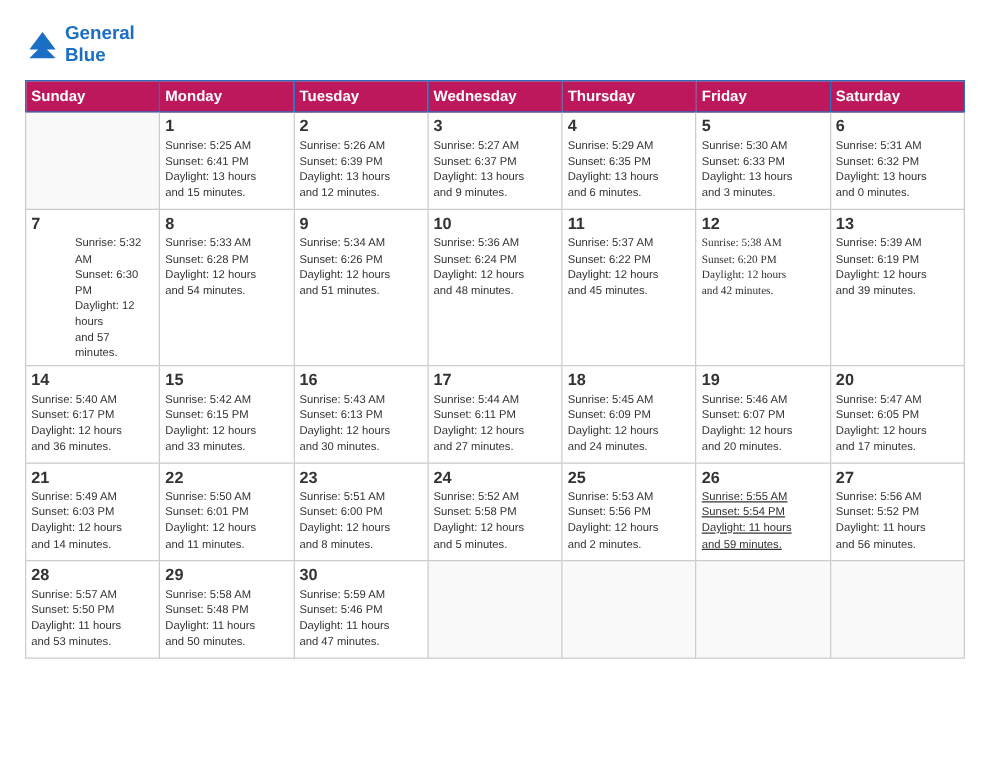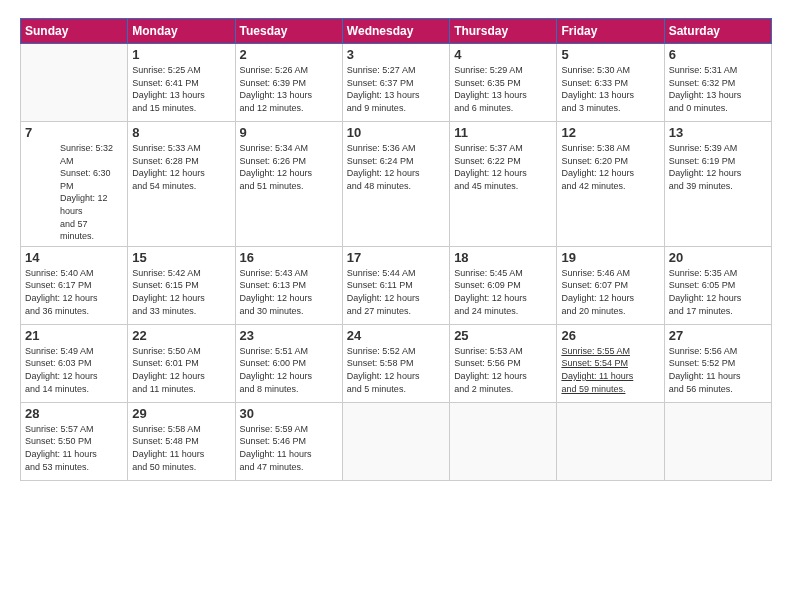--- a/index.html
+++ b/index.html
@@ -88,20 +88,35 @@
       color: #333;
     }
     .empty-cell {
       background: #f9f9f9;
     }
   </style>
 </head>
 <body>
 
 <div class="page">
+  <div class="header">
+    <div class="logo">
+      <svg class="logo-icon" viewBox="0 0 32 32">
+        <polygon points="16,4 28,20 20,20 28,28 4,28 12,20 4,20" fill="#1a6fc4"></polygon>
+      </svg>
+      <div class="logo-text">
+        <div><span class="logo-blue">General</span></div>
+        <div><span class="logo-blue">Blue</span></div>
+      </div>
+    </div>
+    <div class="title-block">
+      <div class="month-title"></div>
+      <div class="location"></div>
+    </div>
+  </div>
 
   <table class="calendar">
     <thead>
       <tr>
       <th>Sunday</th>
           <th>Monday</th>
           <th>Tuesday</th>
           <th>Wednesday</th>
           <th>Thursday</th>
           <th>Friday</th>
@@ -185,21 +200,21 @@
           </td>
           <td>
             <span class="day-num">11</span>
             <div class="day-info" style="white-space: pre-line;">Sunrise: 5:37 AM
 Sunset: 6:22 PM
 Daylight: 12 hours
 and 45 minutes.</div>
           </td>
           <td>
             <span class="day-num">12</span>
-            <div class="day-info" style="white-space: pre-line;">Sunrise: 5:38 AM
+            <div class="day-info" style="white-space: pre-line; font-family: Liberation Serif, serif;">Sunrise: 5:38 AM
 Sunset: 6:20 PM
 Daylight: 12 hours
 and 42 minutes.</div>
           </td>
           <td>
             <span class="day-num">13</span>
             <div class="day-info" style="white-space: pre-line;">Sunrise: 5:39 AM
 Sunset: 6:19 PM
 Daylight: 12 hours
 and 39 minutes.</div>
@@ -243,21 +258,21 @@
           </td>
           <td>
             <span class="day-num">19</span>
             <div class="day-info" style="white-space: pre-line;">Sunrise: 5:46 AM
 Sunset: 6:07 PM
 Daylight: 12 hours
 and 20 minutes.</div>
           </td>
           <td>
             <span class="day-num">20</span>
-            <div class="day-info" style="white-space: pre-line;">Sunrise: 5:35 AM
+            <div class="day-info" style="white-space: pre-line;">Sunrise: 5:47 AM
 Sunset: 6:05 PM
 Daylight: 12 hours
 and 17 minutes.</div>
           </td>
         </tr>
         <tr>
           <td>
             <span class="day-num">21</span>
             <div class="day-info" style="white-space: pre-line;">Sunrise: 5:49 AM
 Sunset: 6:03 PM

